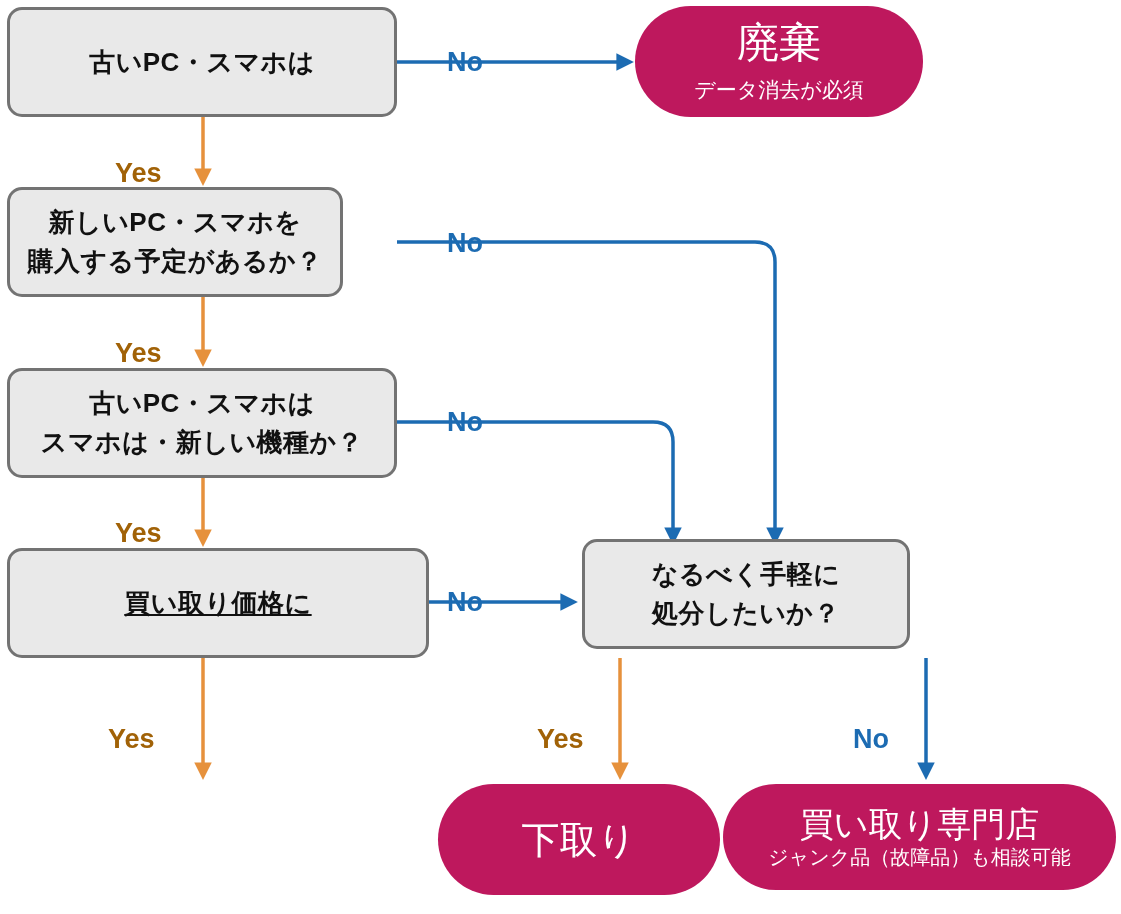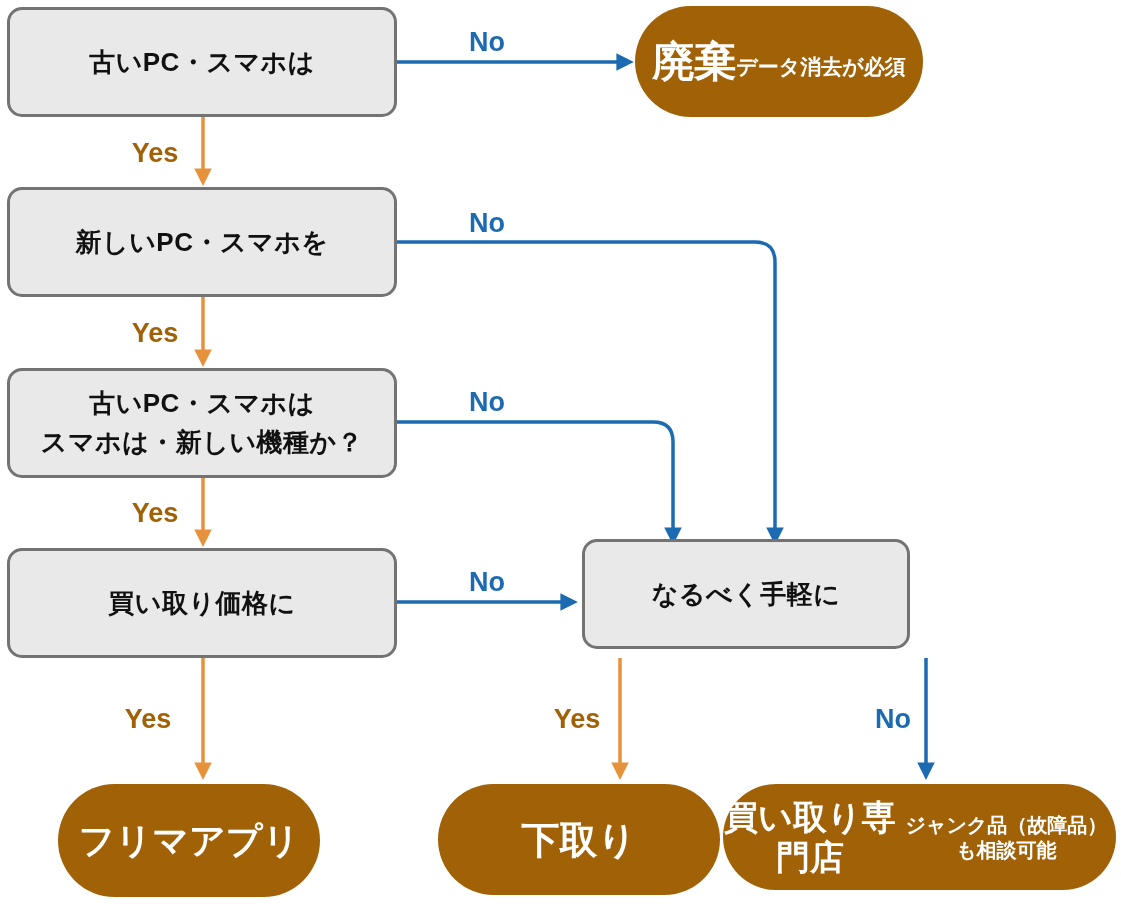--- a/index.html
+++ b/index.html
@@ -17,35 +17,35 @@
     border-radius:15px;
     box-sizing:border-box;
     display:flex;flex-direction:column;justify-content:center;align-items:center;
     color:#111111;font-weight:700;font-size:26px;line-height:39px;
     text-align:center;letter-spacing:0.5px;
   }
 
   
   .pill{
     position:absolute;
-    background:#a16207;
+    background:#be185d;
     border-radius:60px;
     box-sizing:border-box;
-    display:flex;flex-direction:row;justify-content:center;align-items:center;
-    color:#ffffff;font-weight:700;text-align:center;
+    display:flex;flex-direction:column;justify-content:center;align-items:center;
+    color:#ffffff;font-weight:400;text-align:center;
   }
   .pill .title-lg{font-size:42px;line-height:46px;}
   .pill .title-md{font-size:36px;line-height:42px;}
   .pill .subtitle{font-size:21px;line-height:27px;margin-top:10px;}
   .pill .subtitle-sm{font-size:20px;line-height:25px;margin-top:1px;}
 
   
   .edge-label{
     position:absolute;font-weight:700;font-size:27px;line-height:30px;
-    text-align:center;width:80px;
+    width:80px;margin-top:20px;
   }
   .edge-label.yes{color:#a16207;}
   .edge-label.no{color:#1c6bb2;}
 </style>
 </head>
 <body>
 
 <div id="stage">
 
   <svg id="connectors" viewBox="0 0 1121 914" xmlns="http://www.w3.org/2000/svg">
@@ -68,45 +68,44 @@
       <path d="M203,658 V765" stroke="#e6913c" marker-end="url(#arrow-orange)"></path>
       <path d="M620,658 V765" stroke="#e6913c" marker-end="url(#arrow-orange)"></path>
       <path d="M926,658 V765" stroke="#1c6bb2" marker-end="url(#arrow-blue)"></path>
     </g>
   </svg>
 
   <div class="decision" style="left:7px;top:7px;width:390px;height:110px;">
     <span>古いPC・スマホは</span>
   </div>
 
-  <div class="decision" style="left:7px;top:187px;width:390px;height:110px;">
+  <div class="decision" style="left:7px;top:187px;width:336px;height:110px;">
     <span>新しいPC・スマホを</span>
+    <span>購入する予定があるか？</span>
   </div>
 
   <div class="decision" style="left:7px;top:368px;width:390px;height:110px;">
     <span>古いPC・スマホは</span>
     <span>スマホは・新しい機種か？</span>
   </div>
 
-  <div class="decision" style="left:7px;top:548px;width:390px;height:110px;">
+  <div class="decision" style="left:7px;top:548px;width:422px;height:110px;text-decoration:underline;">
     <span>買い取り価格に</span>
   </div>
 
   <div class="decision" style="left:582px;top:539px;width:328px;height:110px;">
     <span>なるべく手軽に</span>
+    <span>処分したいか？</span>
   </div>
 
   <div class="pill" style="left:635px;top:6px;width:288px;height:111px;">
     <span class="title-lg">廃棄</span>
     <span class="subtitle">データ消去が必須</span>
   </div>
 
-  <div class="pill" style="left:58px;top:784px;width:262px;height:113px;">
-    <span class="title-md">フリマアプリ</span>
-  </div>
 
   <div class="pill" style="left:438px;top:784px;width:282px;height:111px;">
     <span class="title-md" style="font-size:38px;">下取り</span>
   </div>
 
   <div class="pill" style="left:723px;top:784px;width:393px;height:106px;">
     <span class="title-md" style="font-size:34px;line-height:40px;">買い取り専門店</span>
     <span class="subtitle-sm">ジャンク品（故障品）も相談可能</span>
   </div>
 

